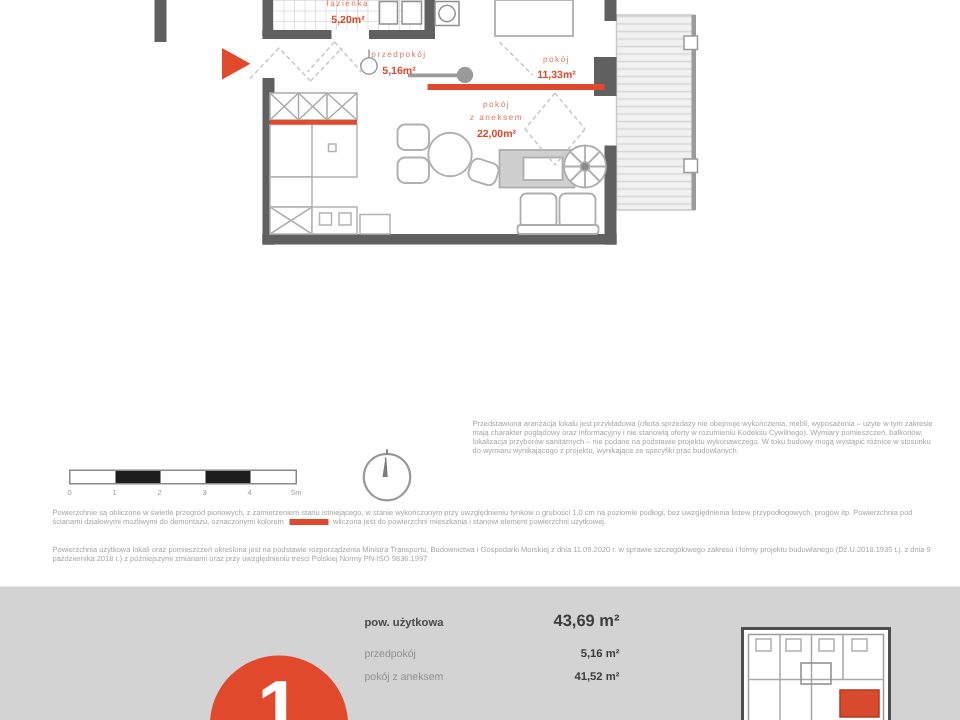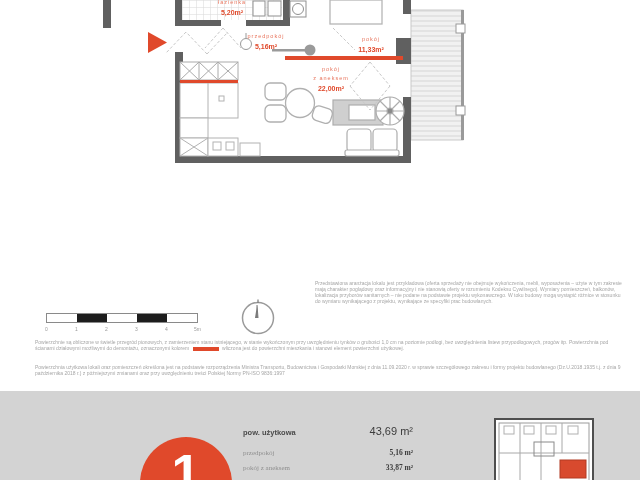--- a/index.html
+++ b/index.html
@@ -18,25 +18,25 @@
   .disc{position:absolute;font-size:5px;line-height:1.2;color:#a6a6a6;}
   .disc.p1{left:315px;top:280px;width:312px;}
   .disc.p2{left:35px;top:339px;width:592px;}
   .disc.p3{left:35px;top:364px;width:592px;}
   .redbar{display:inline-block;width:26px;height:4px;background:#e0492b;vertical-align:middle;margin:0 2px;}
   
   .footer{position:absolute;left:0;top:391px;width:640px;height:89px;background:#d3d3d3;}
   .unit-circle{position:absolute;left:140px;top:46px;width:92px;height:92px;border-radius:50%;
                background:#e0492b;text-align:center;}
   .unit-circle span{display:block;color:#ffffff;font-weight:bold;font-size:52px;line-height:72px;}
-  .area-table{position:absolute;left:243px;top:34px;width:170px;}
+  .area-table{position:absolute;left:243px;top:17px;width:170px;}
   .t-head{display:flex;justify-content:space-between;align-items:baseline;}
   .t-head .lbl{font-size:7.5px;font-weight:bold;color:#4a4a4a;}
-  .t-head .val{font-size:11px;font-weight:normal;color:#3c3c3c;}
-  .t-rows{margin-top:11px;font-family:Liberation Serif, serif;}
+  .t-head .val{font-size:11px;font-weight:bold;color:#3c3c3c;}
+  .t-rows{margin-top:11px;}
   .t-row{display:flex;justify-content:space-between;align-items:baseline;height:15px;}
   .t-row .lbl{font-size:7px;color:#8f8f8f;}
   .t-row .val{font-size:7.5px;font-weight:bold;color:#3c3c3c;}
   .keyplan{position:absolute;left:494px;top:27px;width:100px;height:70px;background:#fff;
            border:2px solid #4e4e4e;box-sizing:border-box;}
 </style>
 </head>
 <body>
 
 <div class="screen">
@@ -194,21 +194,21 @@
         <span class="lbl">pow. użytkowa</span>
         <span class="val">43,69 m²</span>
       </div>
       <div class="t-rows">
         <div class="t-row">
           <span class="lbl">przedpokój</span>
           <span class="val">5,16 m²</span>
         </div>
         <div class="t-row">
           <span class="lbl">pokój z aneksem</span>
-          <span class="val">33,87 m²</span>
+          <span class="val">41,52 m²</span>
         </div>
       </div>
     </div>
 
     <div class="keyplan">
       <svg width="96" height="66" viewBox="0 0 96 66">
         <rect x="3" y="3" width="90" height="70" fill="none" stroke="#9c9c9c" stroke-width="1"></rect>
         <line x1="3" y1="33" x2="93" y2="33" stroke="#a8a8a8"></line>
         <line x1="24" y1="3" x2="24" y2="60" stroke="#a8a8a8"></line>
         <line x1="45" y1="3" x2="45" y2="60" stroke="#a8a8a8"></line>

